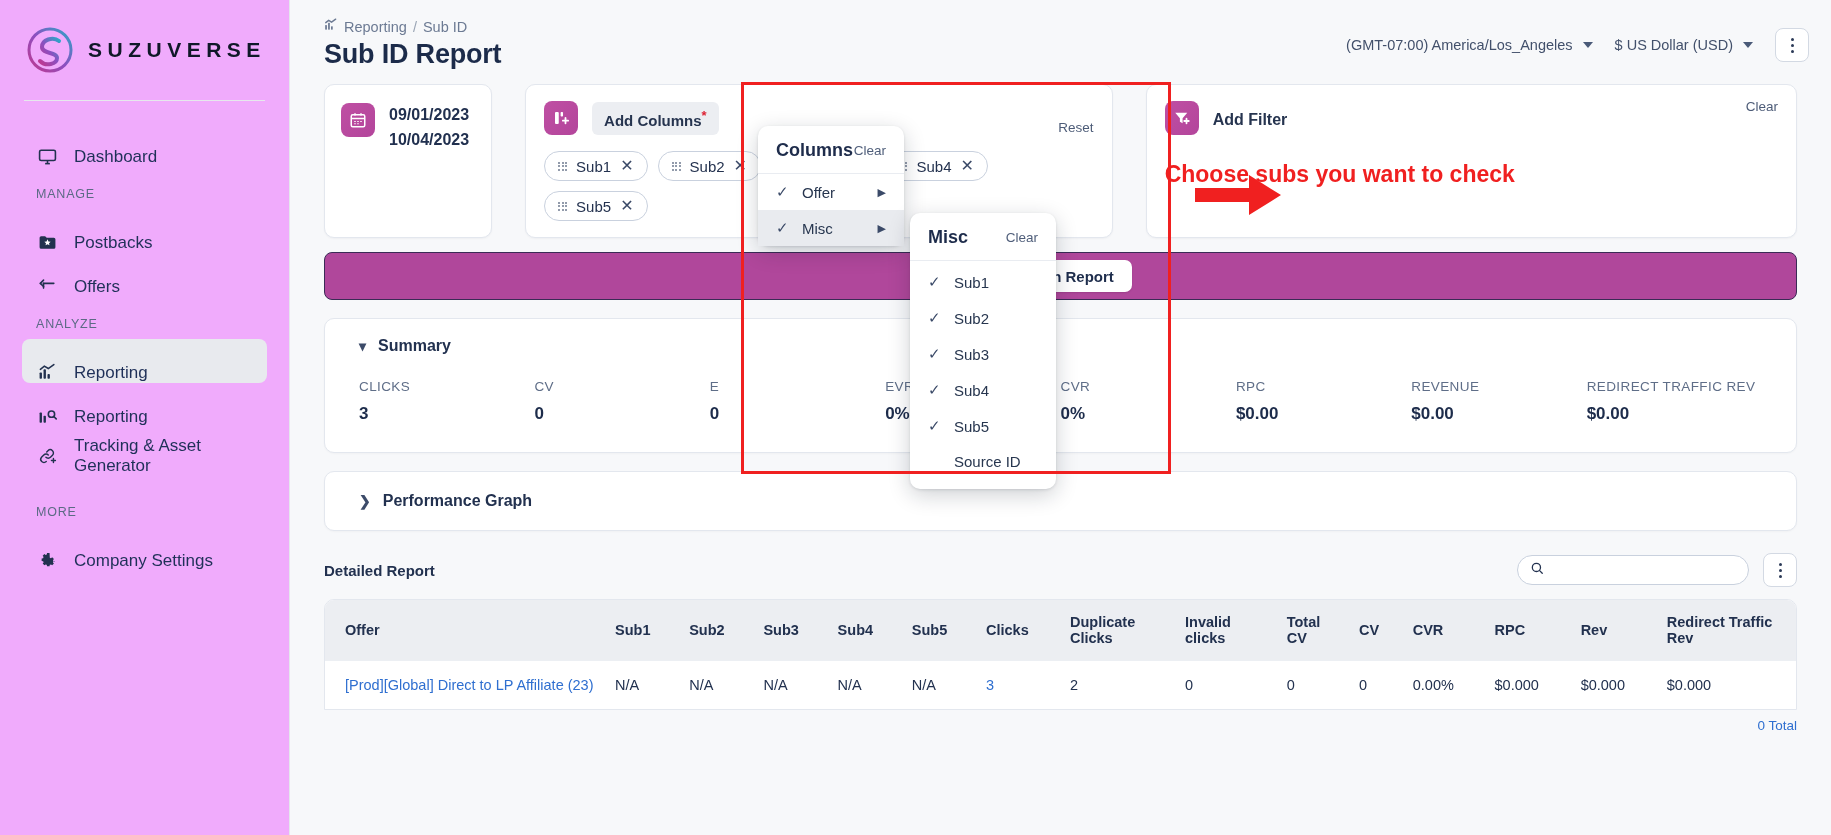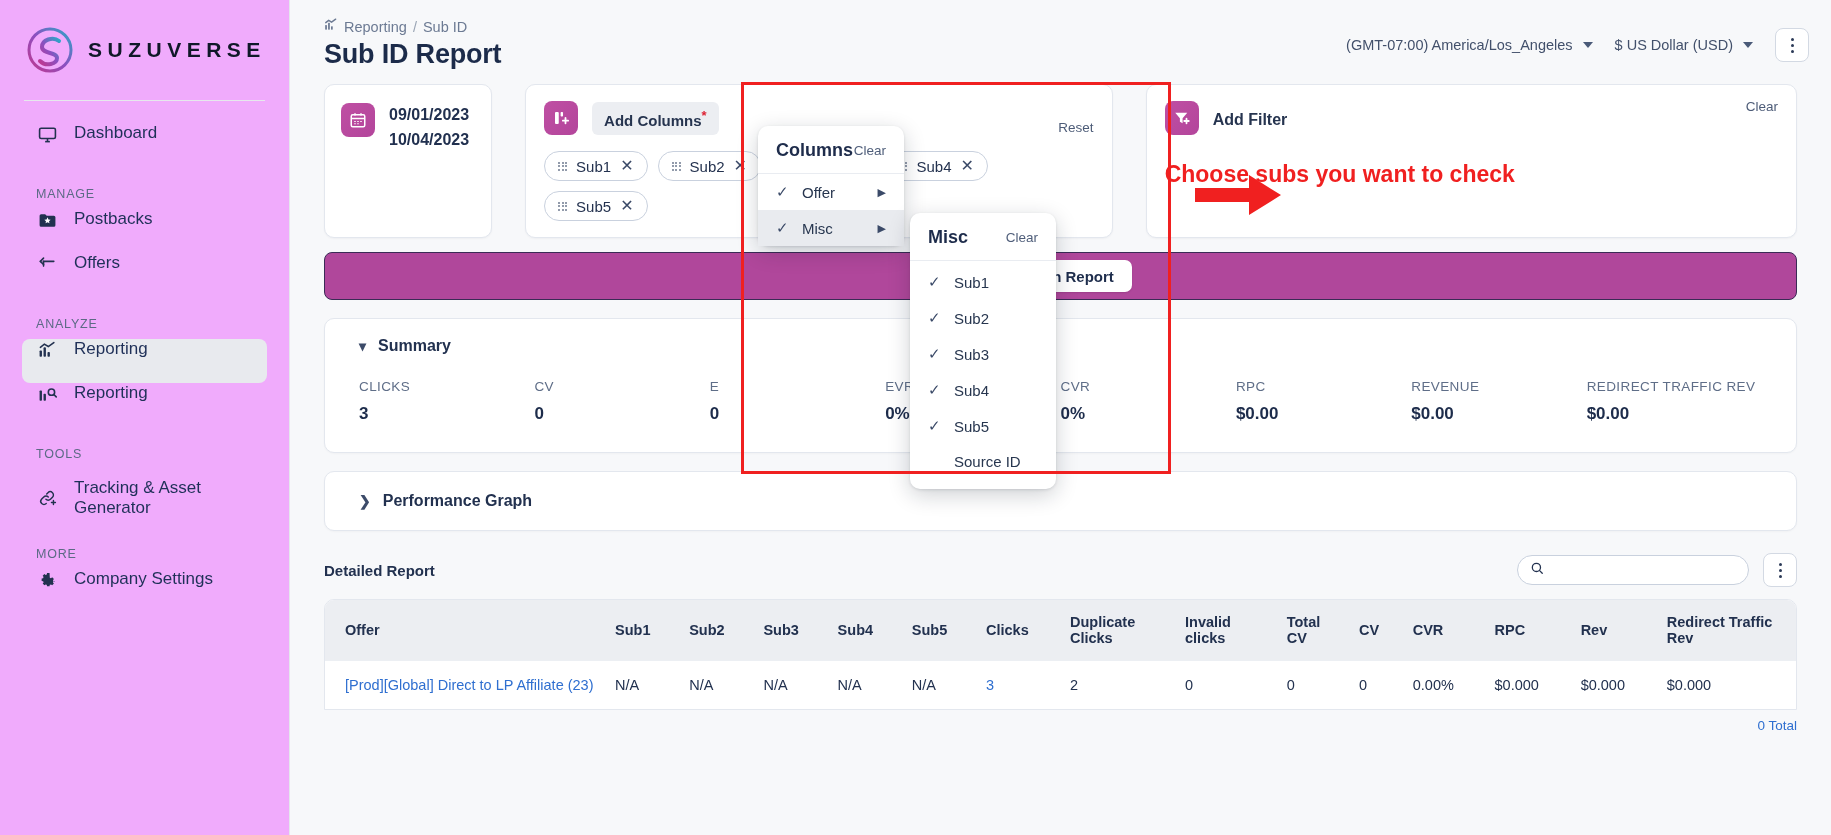--- a/index.html
+++ b/index.html
@@ -20,21 +20,21 @@
   }
   .brand { display: flex; align-items: center; gap: 14px; padding: 26px 0 22px 26px; }
   .brand-logo { width: 48px; height: 48px; flex: 0 0 48px; position: relative; }
   .brand-name {
     font-size: 21px; letter-spacing: 5.5px; font-weight: 600; color: #101828;
   }
   .brand-divider { height: 1px; background: #e6e8ec; margin: 4px 24px 0 24px; }
 
   .nav { padding-top: 22px; }
   .nav-item {
-    display: flex; align-items: flex-start; gap: 16px;
+    display: flex; align-items: flex-end; gap: 16px;
     height: 44px; margin: 0 22px; padding: 0 14px;
     border-radius: 8px; font-size: 17px; color: #1f3058; cursor: pointer;
   }
   .nav-item.tall { height: 58px; align-items: center; }
   .nav-item.active { background: #e8eaee; }
   .nav-item .ico { width: 22px; height: 22px; flex: 0 0 22px; display: flex; align-items: center; justify-content: center; }
   .nav-label { line-height: 1.15; }
   .nav-section {
     font-size: 12.5px; letter-spacing: 0.8px; color: #5c6a85;
     padding: 20px 0 8px 36px; text-transform: uppercase;
@@ -271,21 +271,20 @@
           <svg width="19" height="19" viewBox="0 0 24 24" fill="#22314f">
             <rect x="2" y="7" width="3" height="13" rx="1"></rect>
             <rect x="7" y="11" width="3" height="9" rx="1"></rect>
             <circle cx="17" cy="9" r="4" fill="none" stroke="#22314f" stroke-width="2"></circle>
             <path d="M20 12l3 3" stroke="#22314f" stroke-width="2" stroke-linecap="round"></path>
           </svg>
         </span>
         <span class="nav-label">Reporting</span>
       </div>
 
-      <div class="nav-section">TOOLS</div>
       <div class="nav-item tall">
         <span class="ico">
           <svg width="19" height="19" viewBox="0 0 24 24" fill="none" stroke="#22314f" stroke-width="1.8" stroke-linecap="round">
             <path d="M10 13a4 4 0 0 0 5.7 0l2.6-2.6a4 4 0 0 0-5.7-5.7L11 6.3"></path>
             <path d="M13 10a4 4 0 0 0-5.7 0l-2.6 2.6a4 4 0 0 0 5.7 5.7"></path>
             <path d="M17 17h5M19.5 14.5v5"></path>
           </svg>
         </span>
         <span class="nav-label">Tracking &amp; Asset Generator</span>
       </div>

